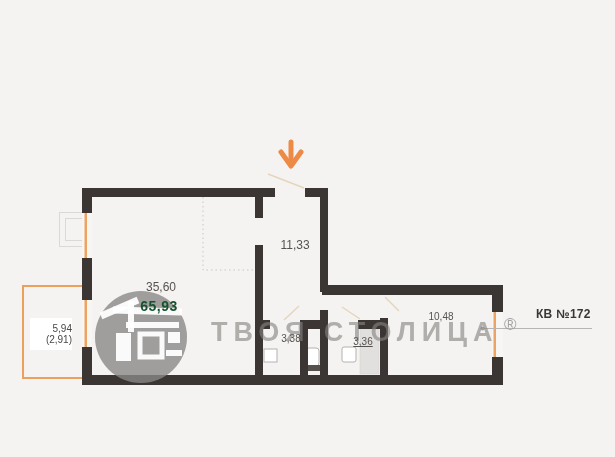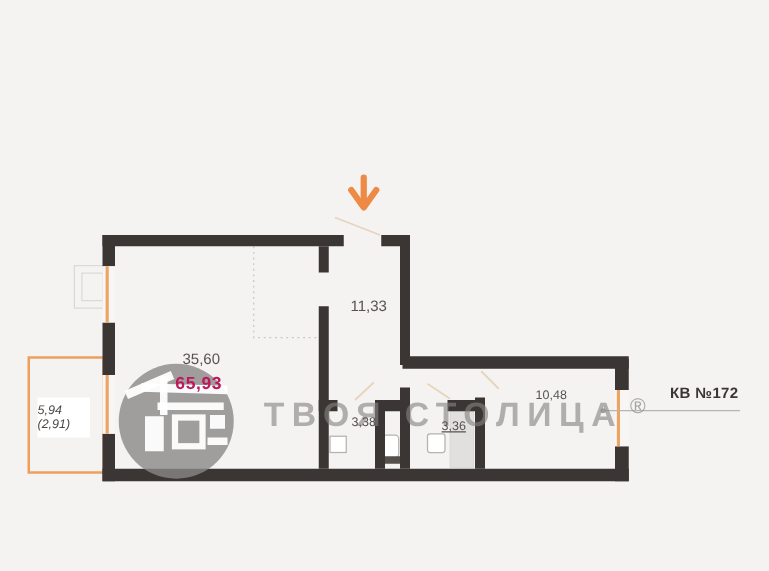--- a/index.html
+++ b/index.html
@@ -1,22 +1,22 @@
 <!DOCTYPE html>
 <html><head>
 <meta charset="utf-8">
 <style>
   html,body{margin:0;padding:0;}
   body{background:#f4f3f2;font-family:"Liberation Sans", sans-serif;}
   #stage{position:relative;width:615px;height:457px;background:#f4f3f2;overflow:hidden;}
   #stage svg{position:absolute;left:0;top:0;}
   .lbl{position:absolute;color:#56524f;font-size:12px;text-align:center;white-space:nowrap;}
-  .lbl-total{position:absolute;color:#be185d;font-size:14px;font-weight:bold;text-align:center;white-space:nowrap;letter-spacing:.5px;}
+  .lbl-total{position:absolute;color:#14532d;font-size:14px;font-weight:bold;text-align:center;white-space:nowrap;letter-spacing:.5px;}
   .balcony-box{position:absolute;left:30px;top:318px;width:42px;height:32px;background:#ffffff;
-    display:flex;flex-direction:column;align-items:flex-start;justify-content:center;line-height:11px;font-style:italic;}
+    display:flex;flex-direction:column;align-items:flex-end;justify-content:center;line-height:11px;}
   .balcony-box div{color:#4a4745;font-size:10px;}
   .kv-label{position:absolute;left:536px;top:307px;color:#3a3633;font-size:12px;font-weight:bold;letter-spacing:.3px;white-space:nowrap;}
   .wm-brand{position:absolute;left:211px;top:317px;color:rgba(132,130,128,.62);font-size:27px;font-weight:bold;letter-spacing:6px;white-space:nowrap;}
   .wm-reg{position:absolute;left:504px;top:315px;color:rgba(150,148,146,.85);font-size:17px;}
   .wm-sub{position:absolute;left:217px;top:352px;color:rgba(160,158,156,.75);font-size:15.5px;letter-spacing:2.5px;white-space:nowrap;}
 </style>
 </head>
 <body>
 
 <div id="stage">

